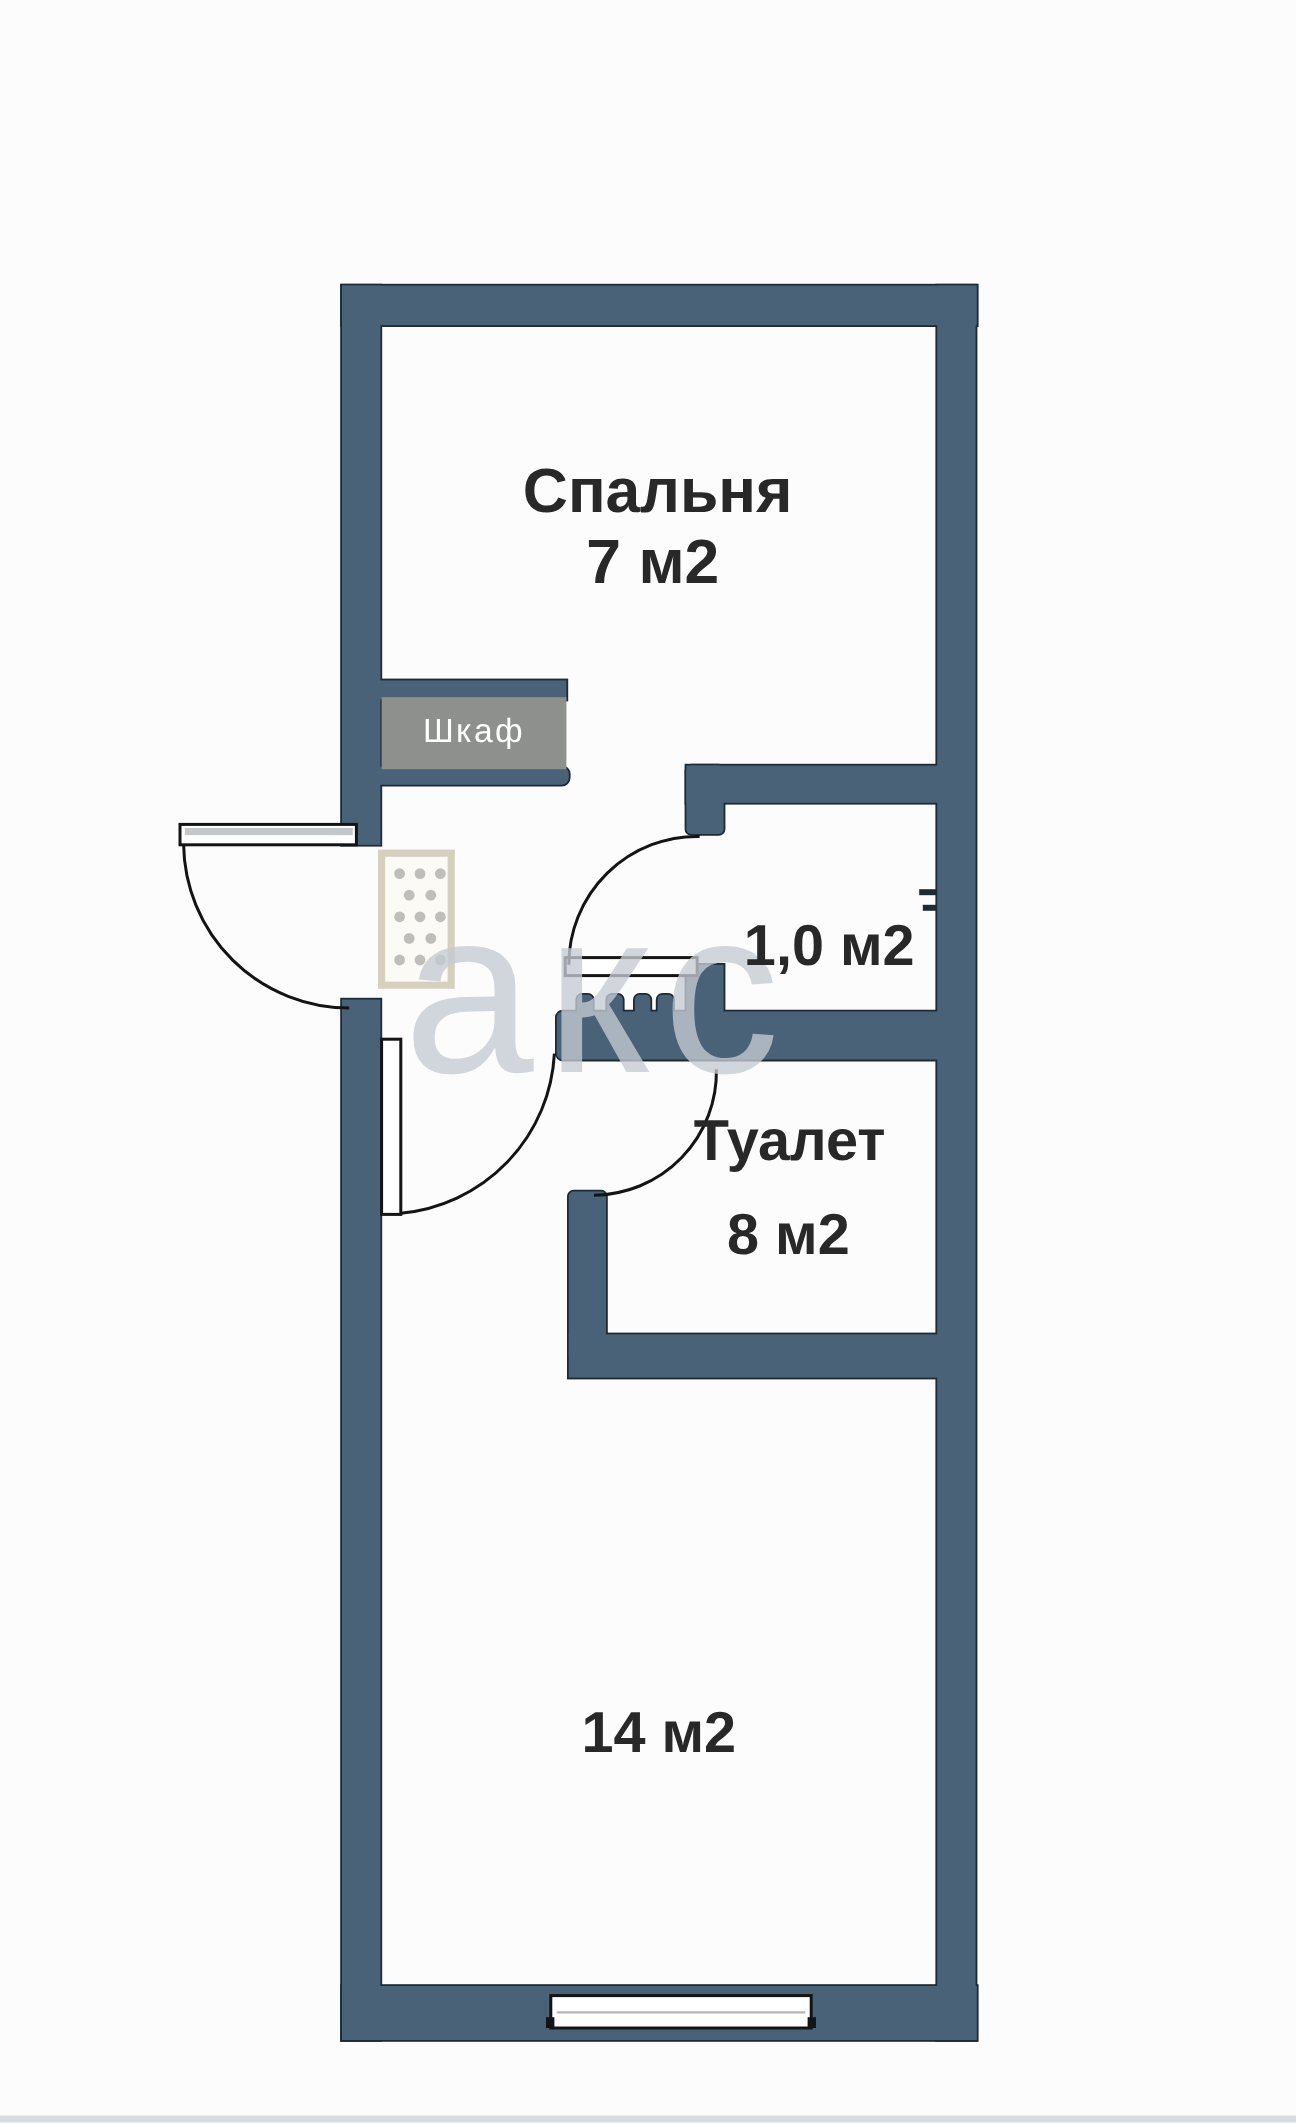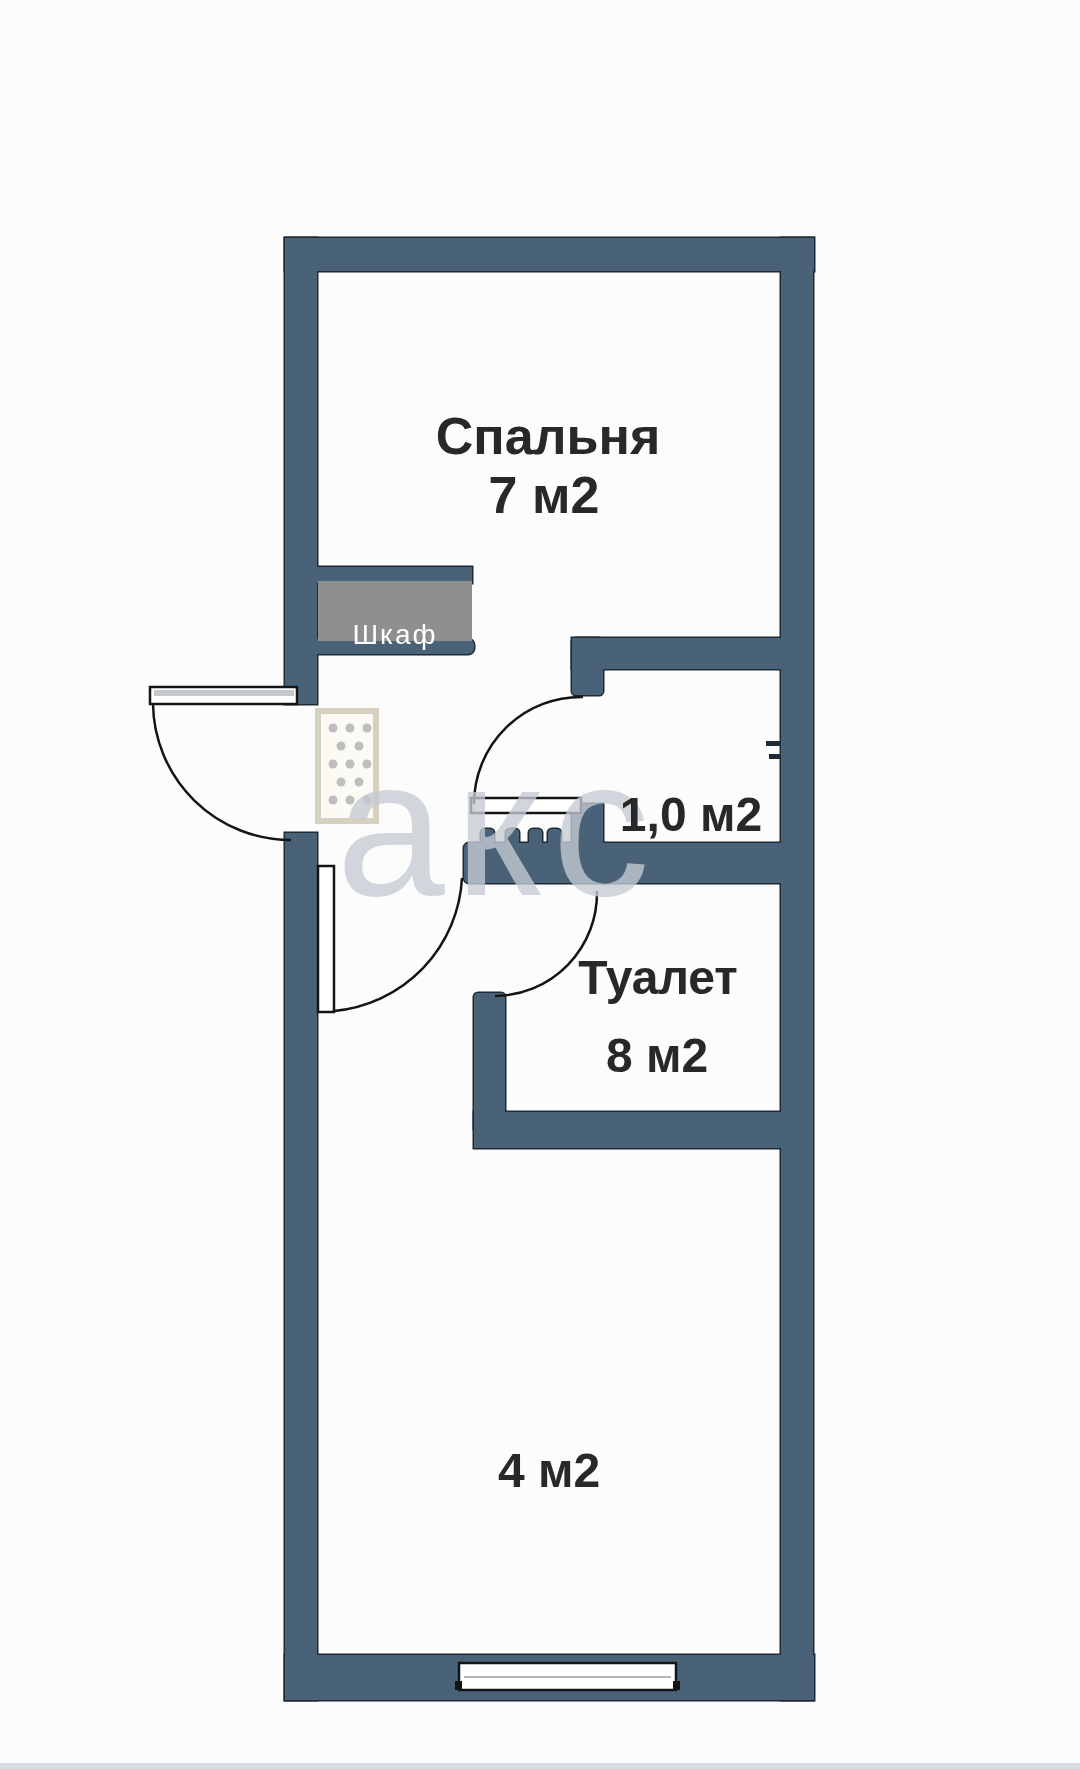--- a/index.html
+++ b/index.html
@@ -8,21 +8,20 @@
     background:#fcfcfd;overflow:hidden;
     font-family:"Liberation Sans",sans-serif;
   }
   .plan-svg{position:absolute;left:0;top:0}
   .walls-outline{stroke:#1e2a36;stroke-width:3}
   .walls-fill{stroke:none}
   .lbl{
     position:absolute;transform:translate(-50%,-50%);
     font-weight:700;font-size:48px;color:#282828;white-space:nowrap;
     line-height:1;
-    margin-top:26px;
   }
   .lbl.big{font-size:52px}
   .lbl.closet{color:#ffffff;font-weight:400;font-size:28px;letter-spacing:2px}
   .watermark{
     position:absolute;left:498px;top:827px;transform:translate(-50%,-50%);
     font-size:195px;font-weight:400;letter-spacing:10px;line-height:1;
     color:#c6cbd3;opacity:.78;white-space:nowrap;
   }
 </style>
 </head>
@@ -121,15 +120,15 @@
   <div class="lbl big" style="left:548px;top:410px">Спальня</div>
   <div class="lbl big" style="left:544px;top:469px">7 м2</div>
 
   <div class="lbl closet" style="left:395px;top:609px">Шкаф</div>
 
   <div class="lbl" style="left:691px;top:789px">1,0 м2</div>
 
   <div class="lbl" style="left:658px;top:952px">Туалет</div>
   <div class="lbl" style="left:657px;top:1030px">8 м2</div>
 
-  <div class="lbl" style="left:549px;top:1445px">4 м2</div>
+  <div class="lbl" style="left:549px;top:1445px">14 м2</div>
 
 </div>
 
 </body></html>

